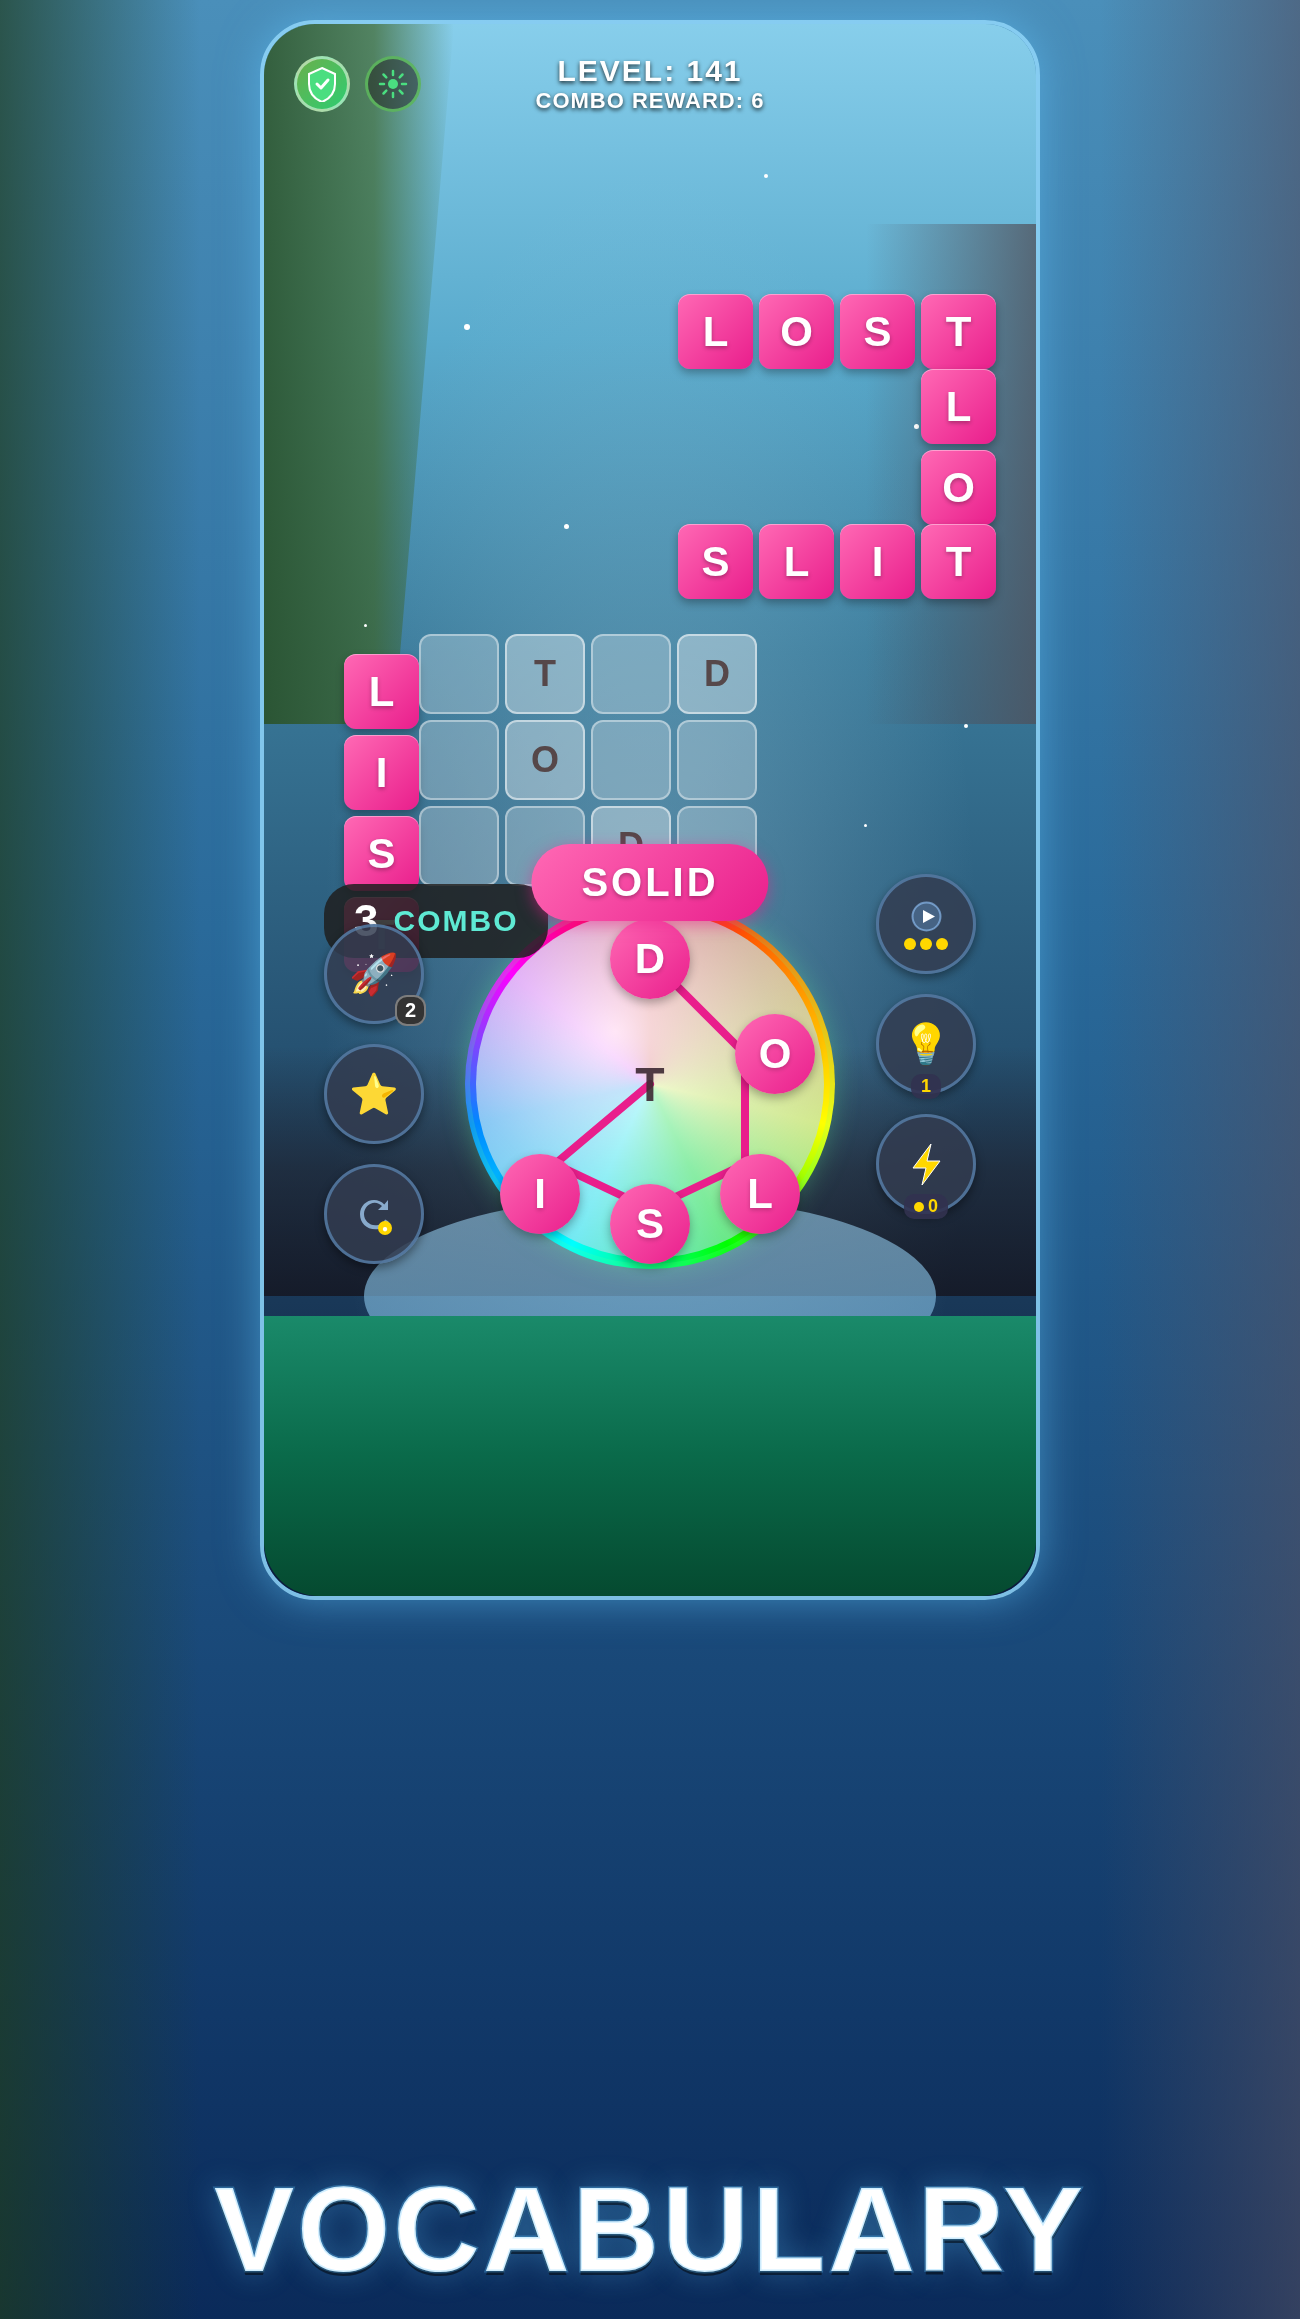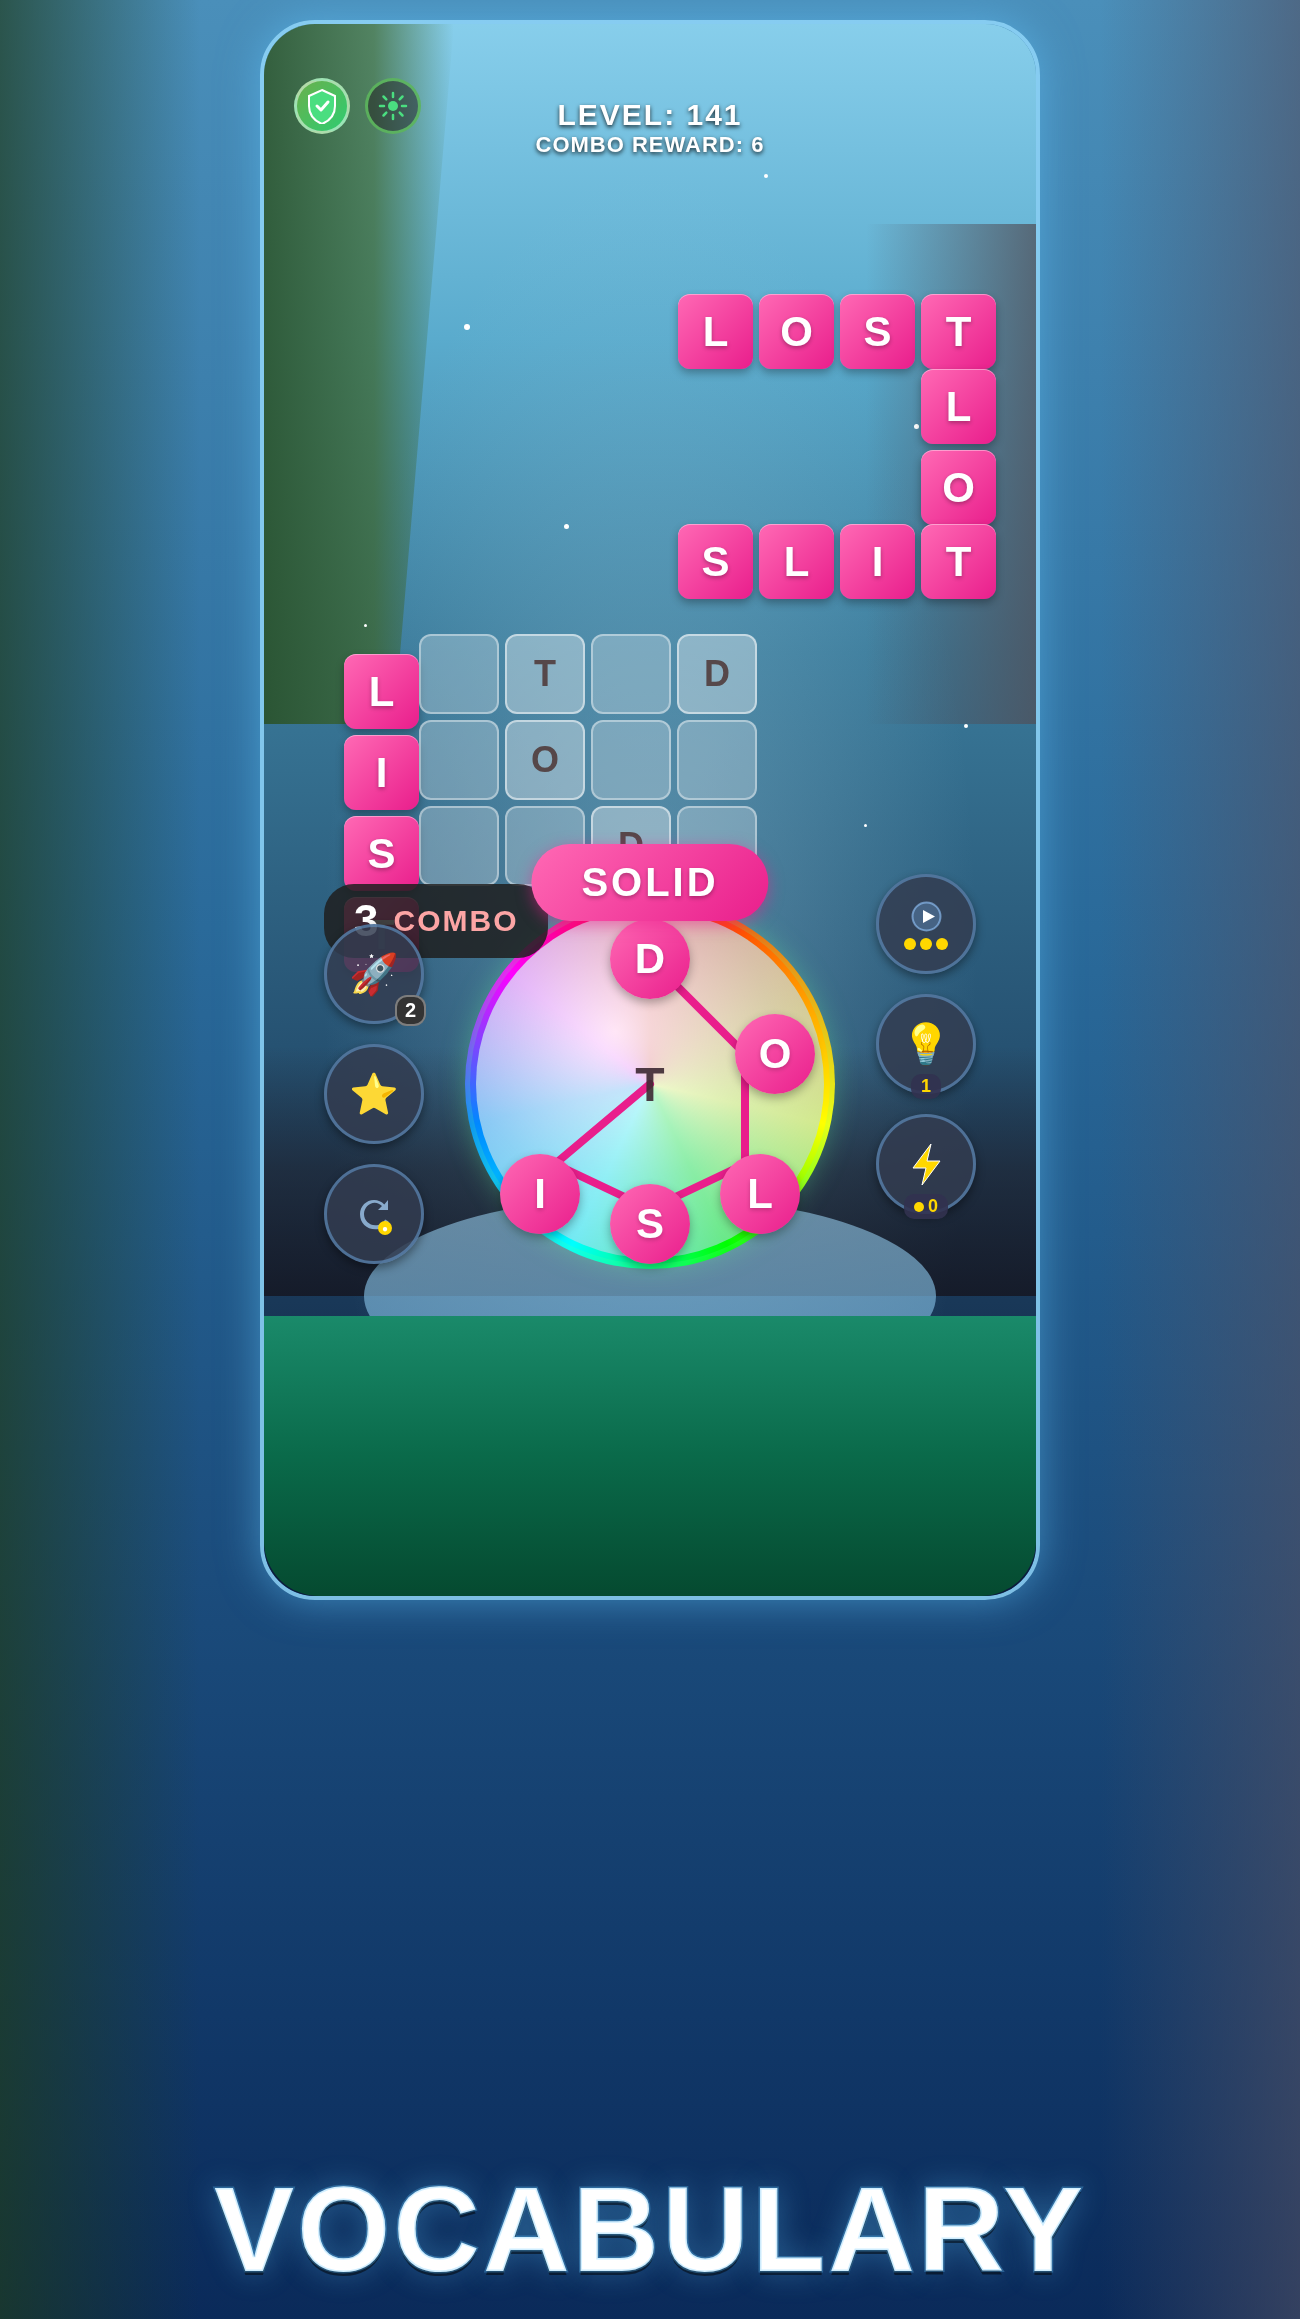--- a/index.html
+++ b/index.html
@@ -152,21 +152,20 @@
     .header-text {
       text-align: center;
     }
 
     .level-text {
       color: white;
       font-size: 30px;
       font-weight: 900;
       text-shadow: 0 2px 4px rgba(0,0,0,0.8);
       letter-spacing: 2px;
-      margin-top: 44px;
     }
 
     .combo-reward-text {
       color: white;
       font-size: 22px;
       font-weight: 700;
       text-shadow: 0 2px 4px rgba(0,0,0,0.8);
       letter-spacing: 1px;
     }
 
@@ -279,21 +278,21 @@
       z-index: 20;
     }
 
     .combo-number {
       color: white;
       font-size: 44px;
       font-weight: 900;
     }
 
     .combo-label {
-      color: #fca5a5;
+      color: #5eead4;
       font-size: 30px;
       font-weight: 700;
       letter-spacing: 2px;
     }
 
     
     .solid-display {
       position: absolute;
       top: 820px;
       left: 50%;

